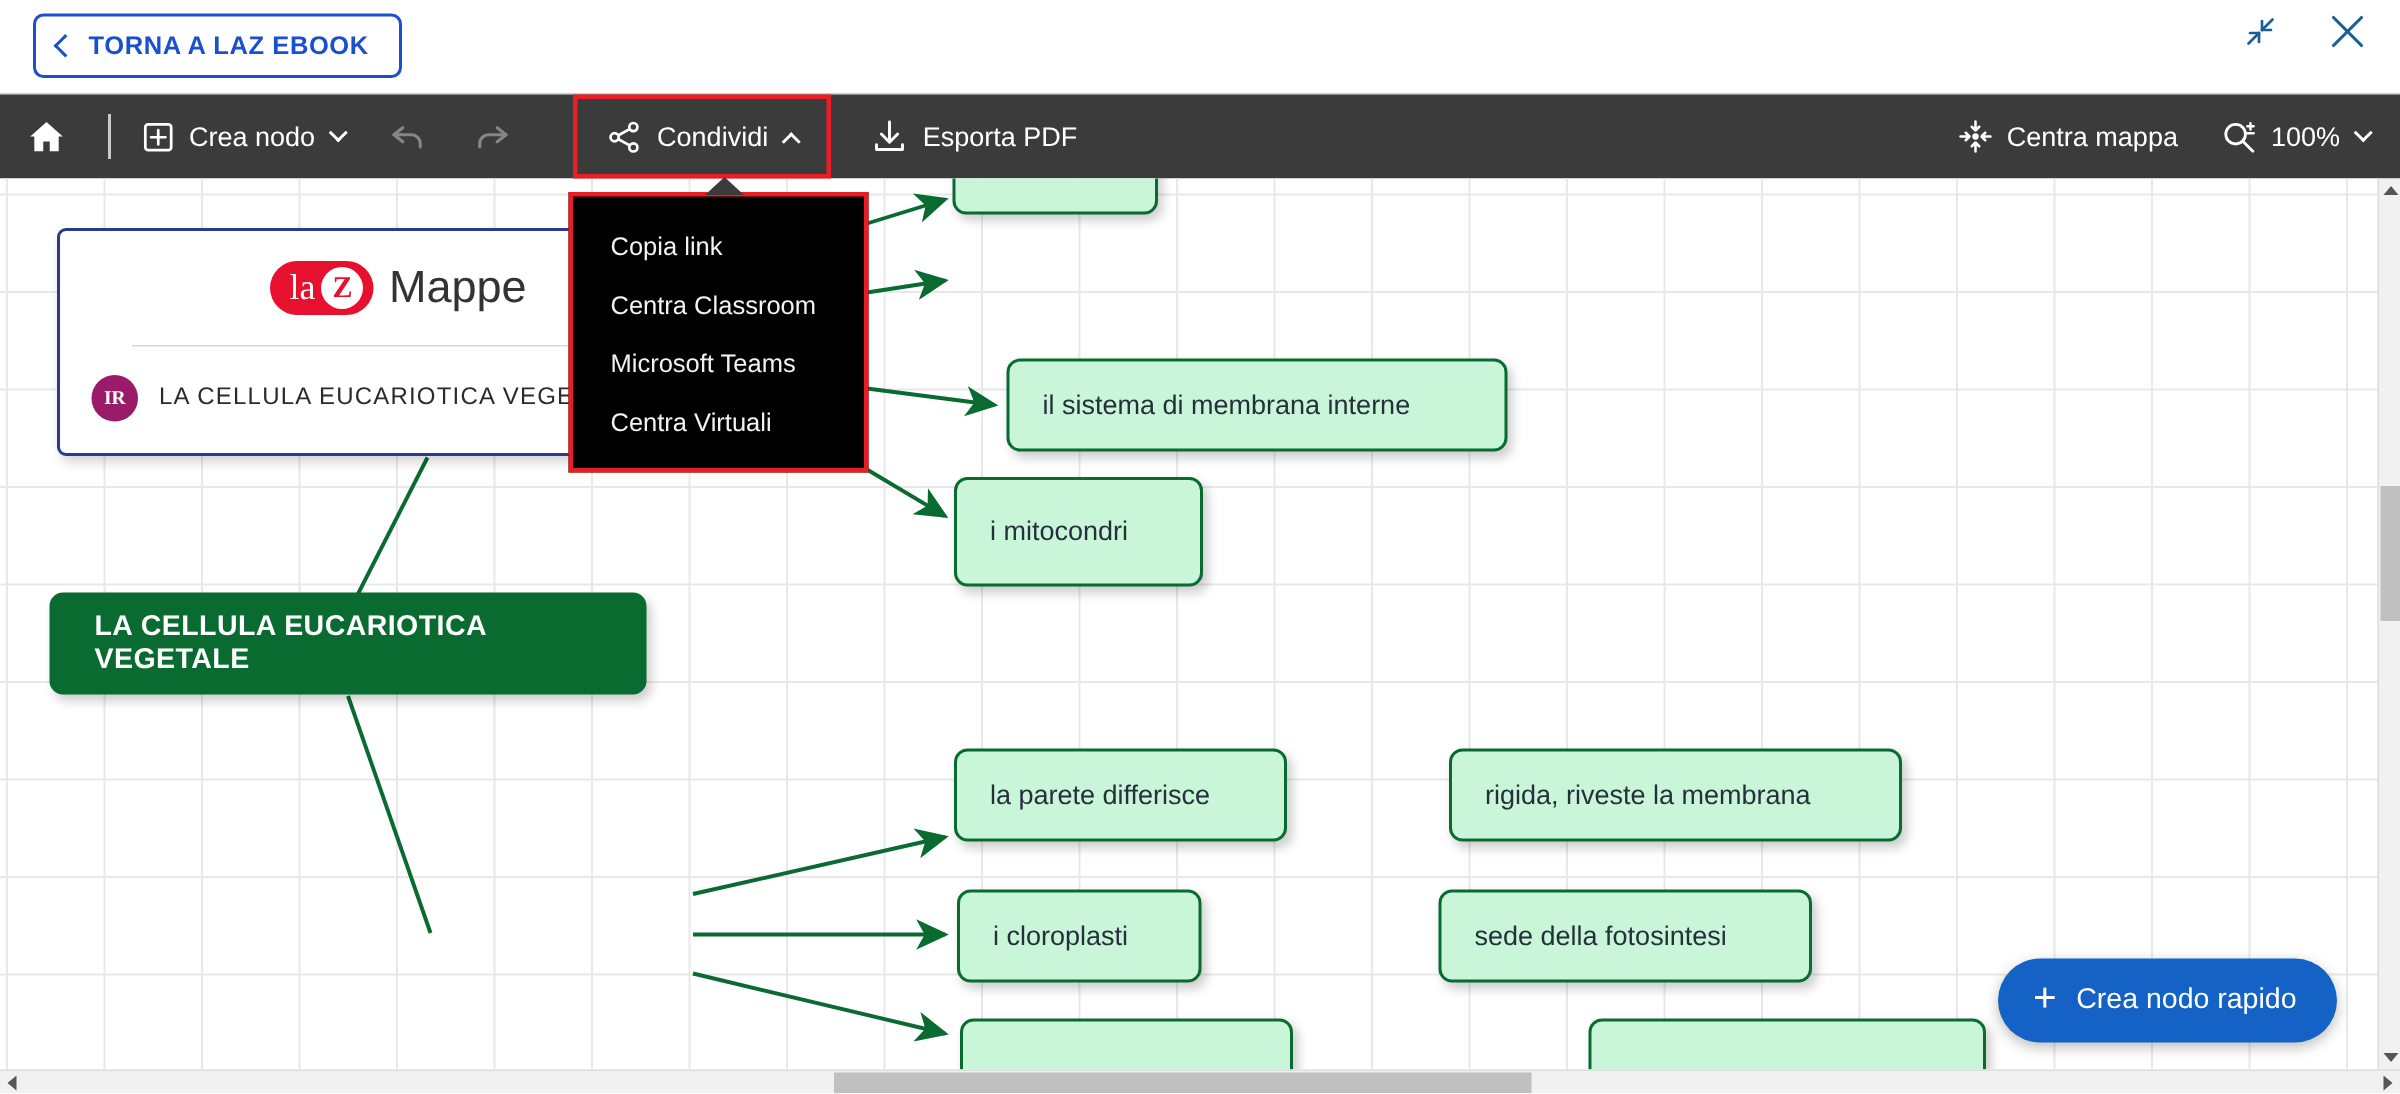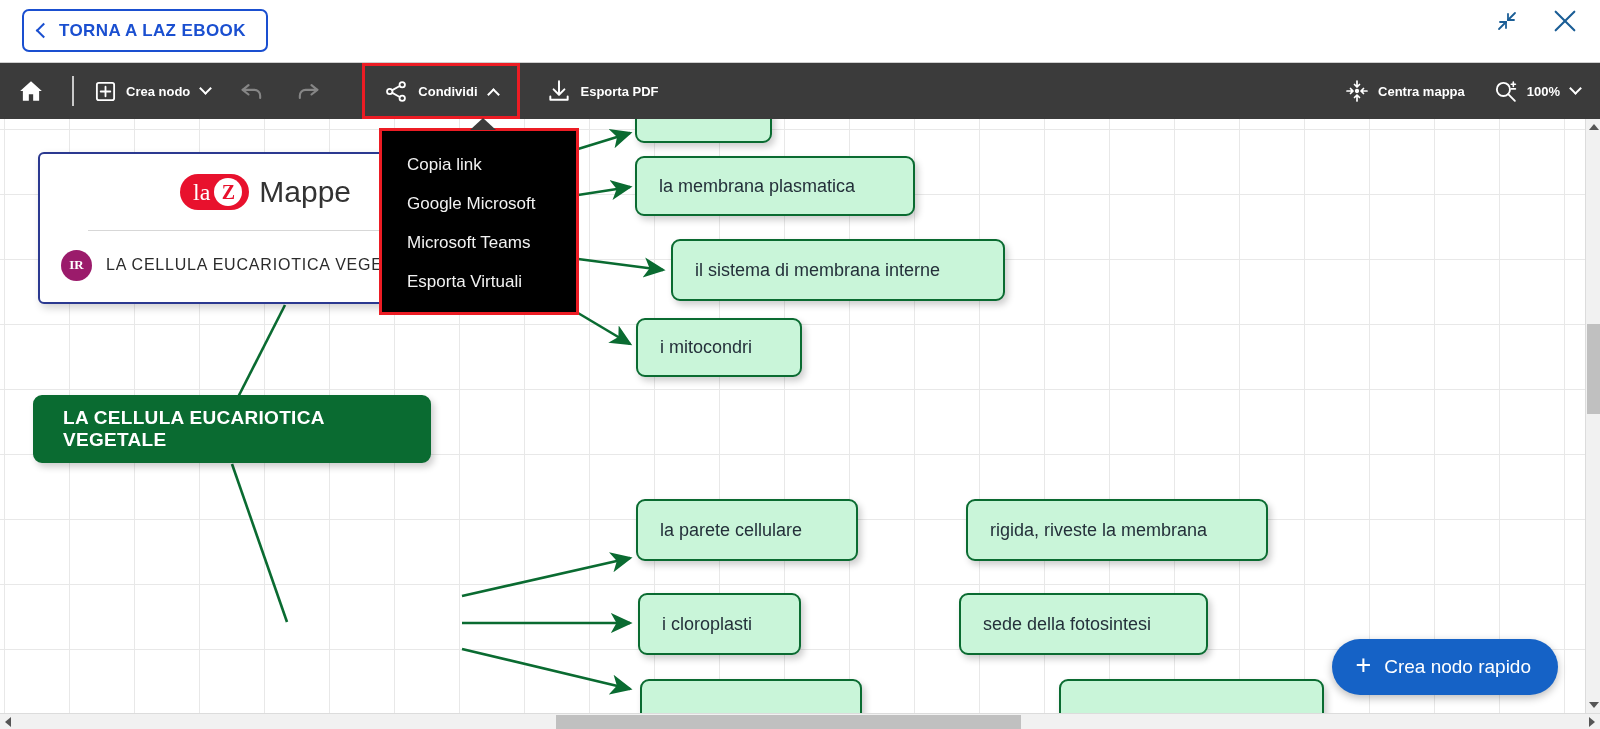--- a/index.html
+++ b/index.html
@@ -33,21 +33,21 @@
   .win-ico { width: 34px; height: 34px; display: flex; align-items: center; justify-content: center; cursor: pointer; }
 
   
   .toolbar {
     position: absolute; left: 0; top: 63px; width: 1600px; height: 56px;
     background: #3b3b3b; color: #fff;
     display: flex; align-items: center;
   }
   .tb-item {
     height: 56px; display: flex; align-items: center; gap: 9px;
-    padding: 0 14px; font-size: 13px; font-weight: 700; color: #ffffff;
+    padding: 0 14px; font-size: 18px; font-weight: 400; color: #ffffff;
     cursor: pointer; white-space: nowrap;
   }
   .tb-item.dim { opacity: .38; }
   .tb-sep { width: 2px; height: 30px; background: #c9c9c9; margin: 0 6px 0 14px; }
   .chev-dn { width: 9px; height: 9px; border-right: 2.2px solid #fff; border-bottom: 2.2px solid #fff;
              transform: rotate(45deg); margin-left: 2px; position: relative; top: -3px; }
   .chev-up { width: 9px; height: 9px; border-right: 2.2px solid #fff; border-bottom: 2.2px solid #fff;
              transform: rotate(-135deg); margin-left: 2px; position: relative; top: 3px; }
   #share-btn { outline: 3px solid #ec1c24; outline-offset: -3px; position: relative; z-index: 30; }
   .tb-right { margin-left: auto; display: flex; align-items: flex-start; }
@@ -297,34 +297,31 @@
 
     <div class="node node-root" style="left:33px; top:276px; width:398px; height:68px;">
       <span>LA CELLULA EUCARIOTICA VEGETALE</span>
     </div>
 
 
     <div class="node node-green" style="left:635px; top:-14px; width:137px; height:38px;">
       <span></span>
     </div>
 
-    <div class="node node-green" style="left:635px; top:37px; width:280px; height:60px;">
-      <span>la membrana plasmatica</span>
-    </div>
 
     <div class="node node-green" style="left:671px; top:120px; width:334px; height:62px;">
       <span>il sistema di membrana interne</span>
     </div>
 
-    <div class="node node-green" style="left:636px; top:199px; width:166px; height:59px;">
+    <div class="node node-green" style="left:636px; top:199px; width:166px; height:73px;">
       <span>i mitocondri</span>
     </div>
 
     <div class="node node-green" style="left:636px; top:380px; width:222px; height:62px;">
-      <span>la parete cellulare</span>
+      <span>la parete differisce</span>
     </div>
 
     <div class="node node-green" style="left:966px; top:380px; width:302px; height:62px;">
       <span>rigida, riveste la membrana</span>
     </div>
 
     <div class="node node-green" style="left:638px; top:474px; width:163px; height:62px;">
       <span>i cloroplasti</span>
     </div>
 
@@ -340,27 +337,27 @@
       <span></span>
     </div>
   </div>
 
   <div class="dd-arrow"></div>
   <div class="dropdown">
     <div class="dd-item">
       <span>Copia link</span>
     </div>
     <div class="dd-item">
-      <span>Google Microsoft</span>
+      <span>Centra Classroom</span>
     </div>
     <div class="dd-item">
       <span>Microsoft Teams</span>
     </div>
     <div class="dd-item">
-      <span>Esporta Virtuali</span>
+      <span>Centra Virtuali</span>
     </div>
   </div>
 
   <div class="fab">
     <span class="fab-plus">+</span>
     <span>Crea nodo rapido</span>
   </div>
 
   <div class="vsb">
     <div class="vsb-up">

